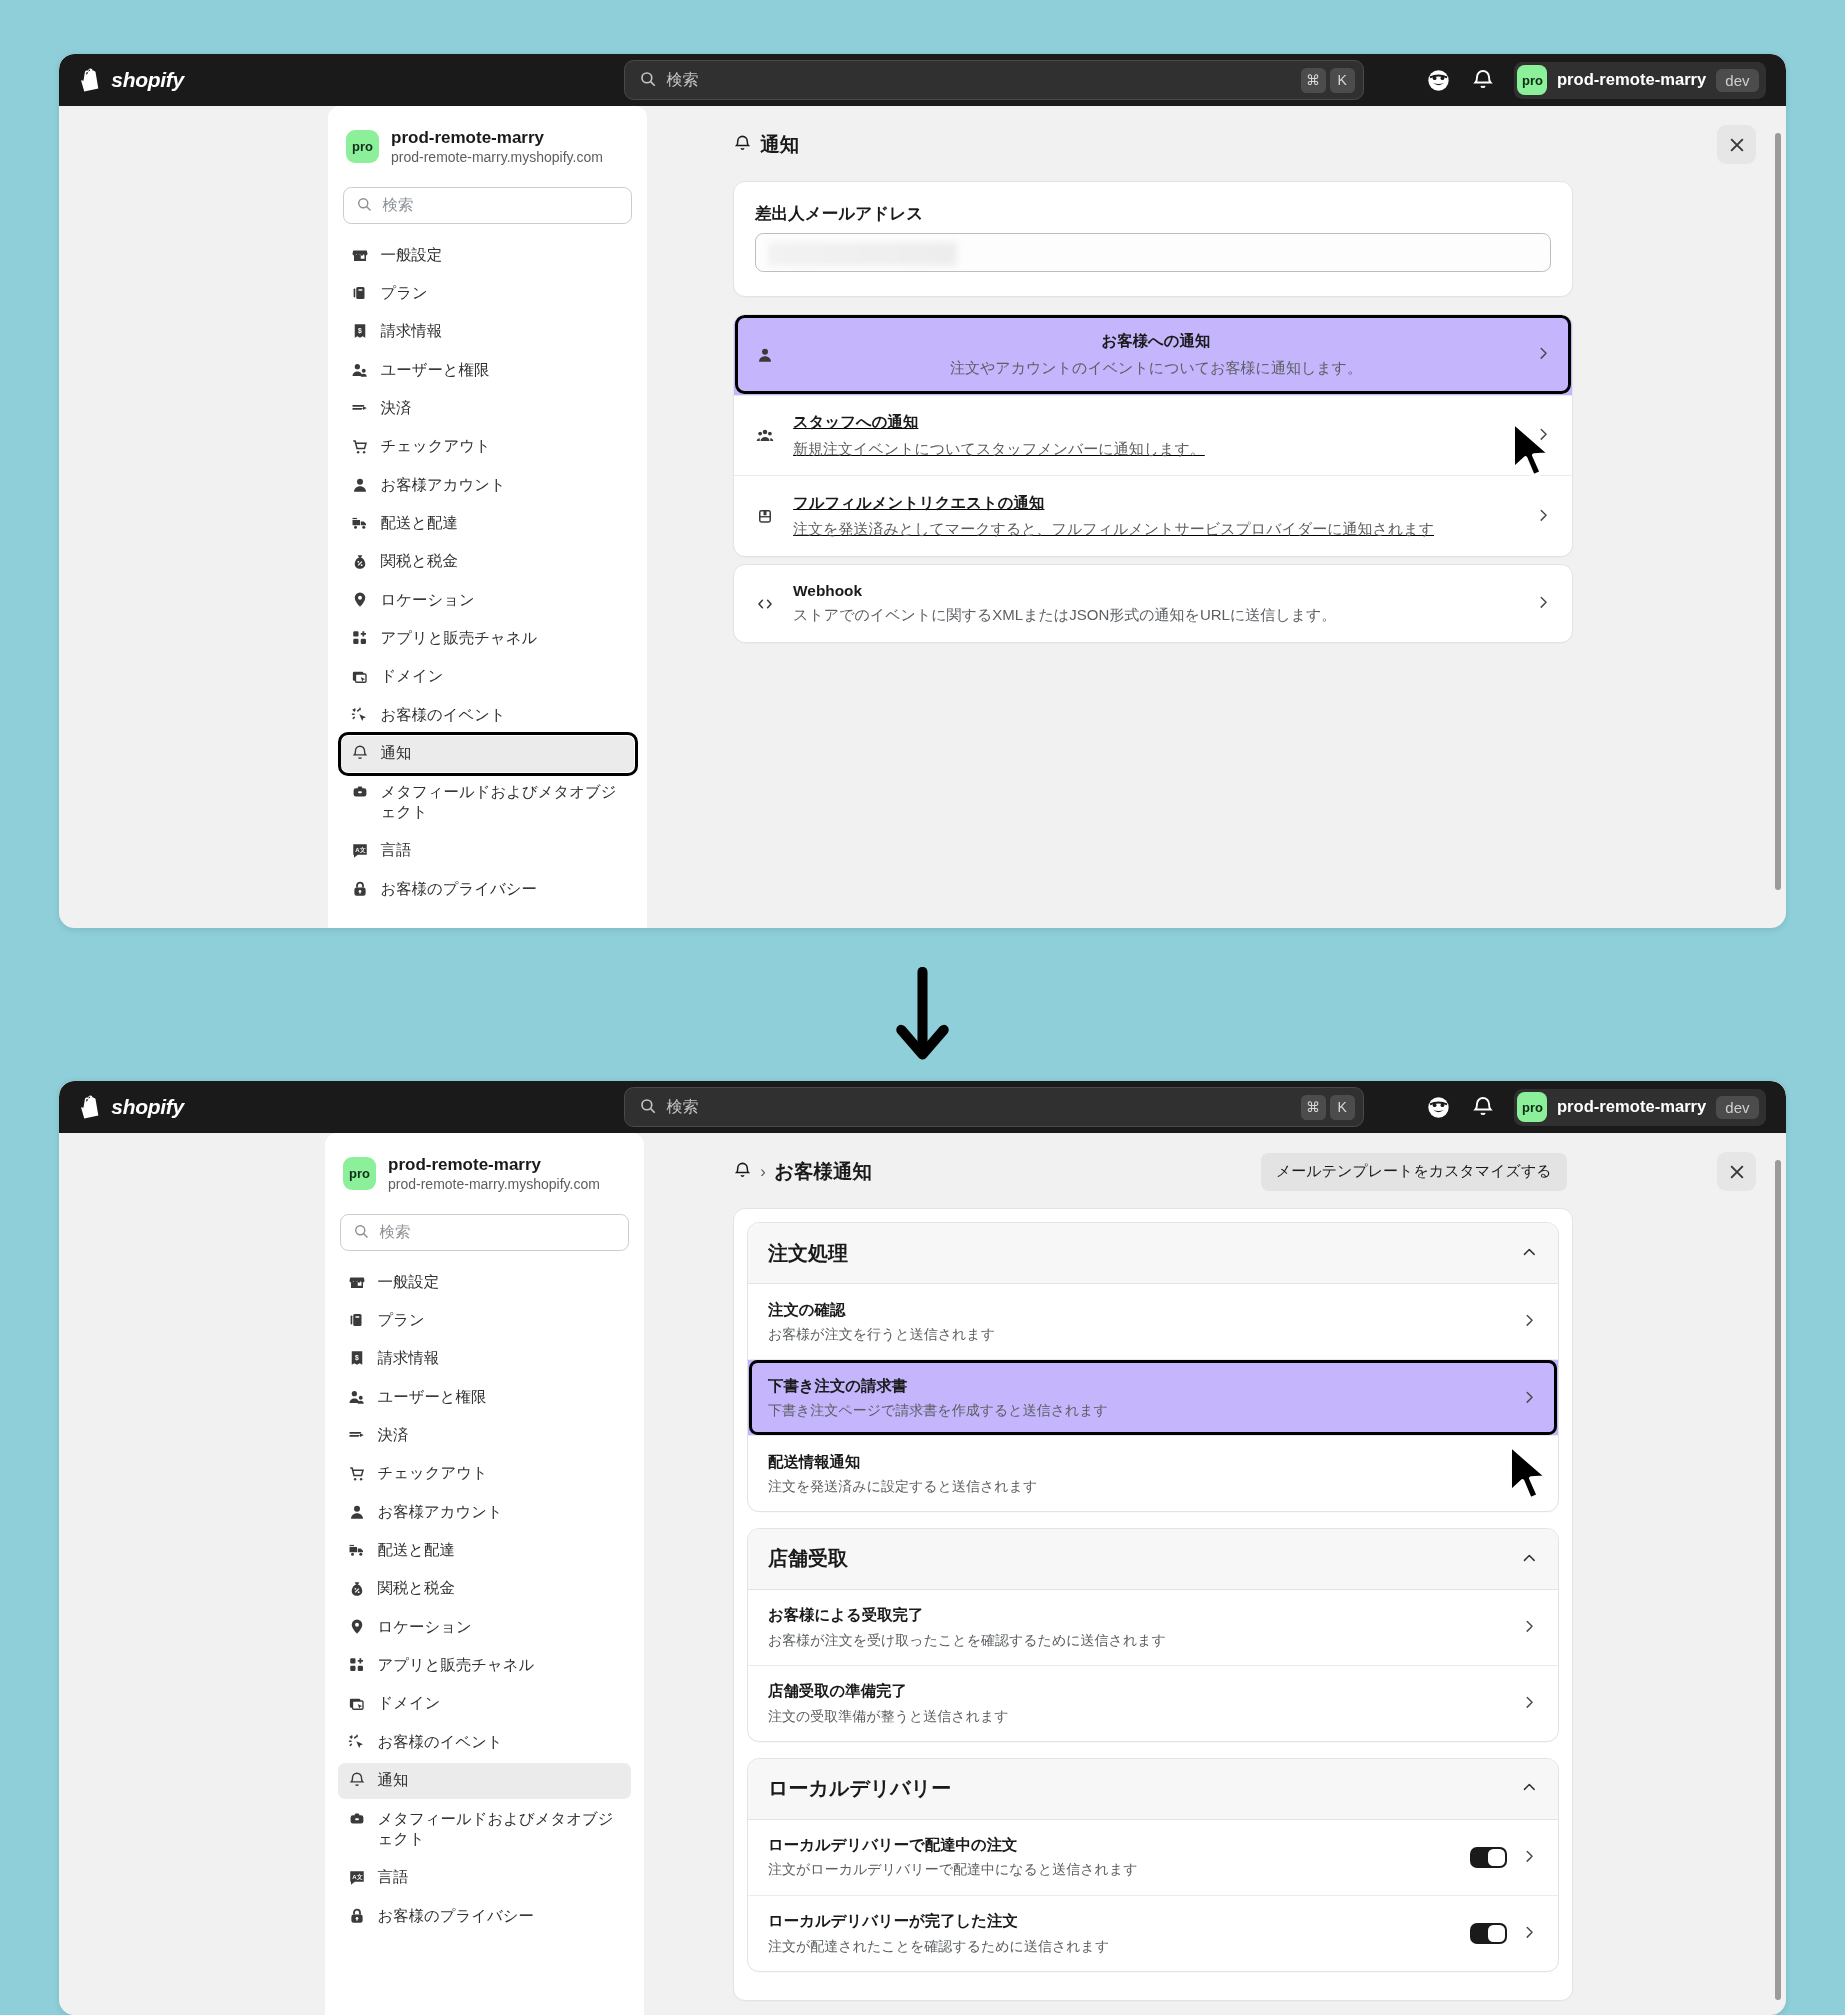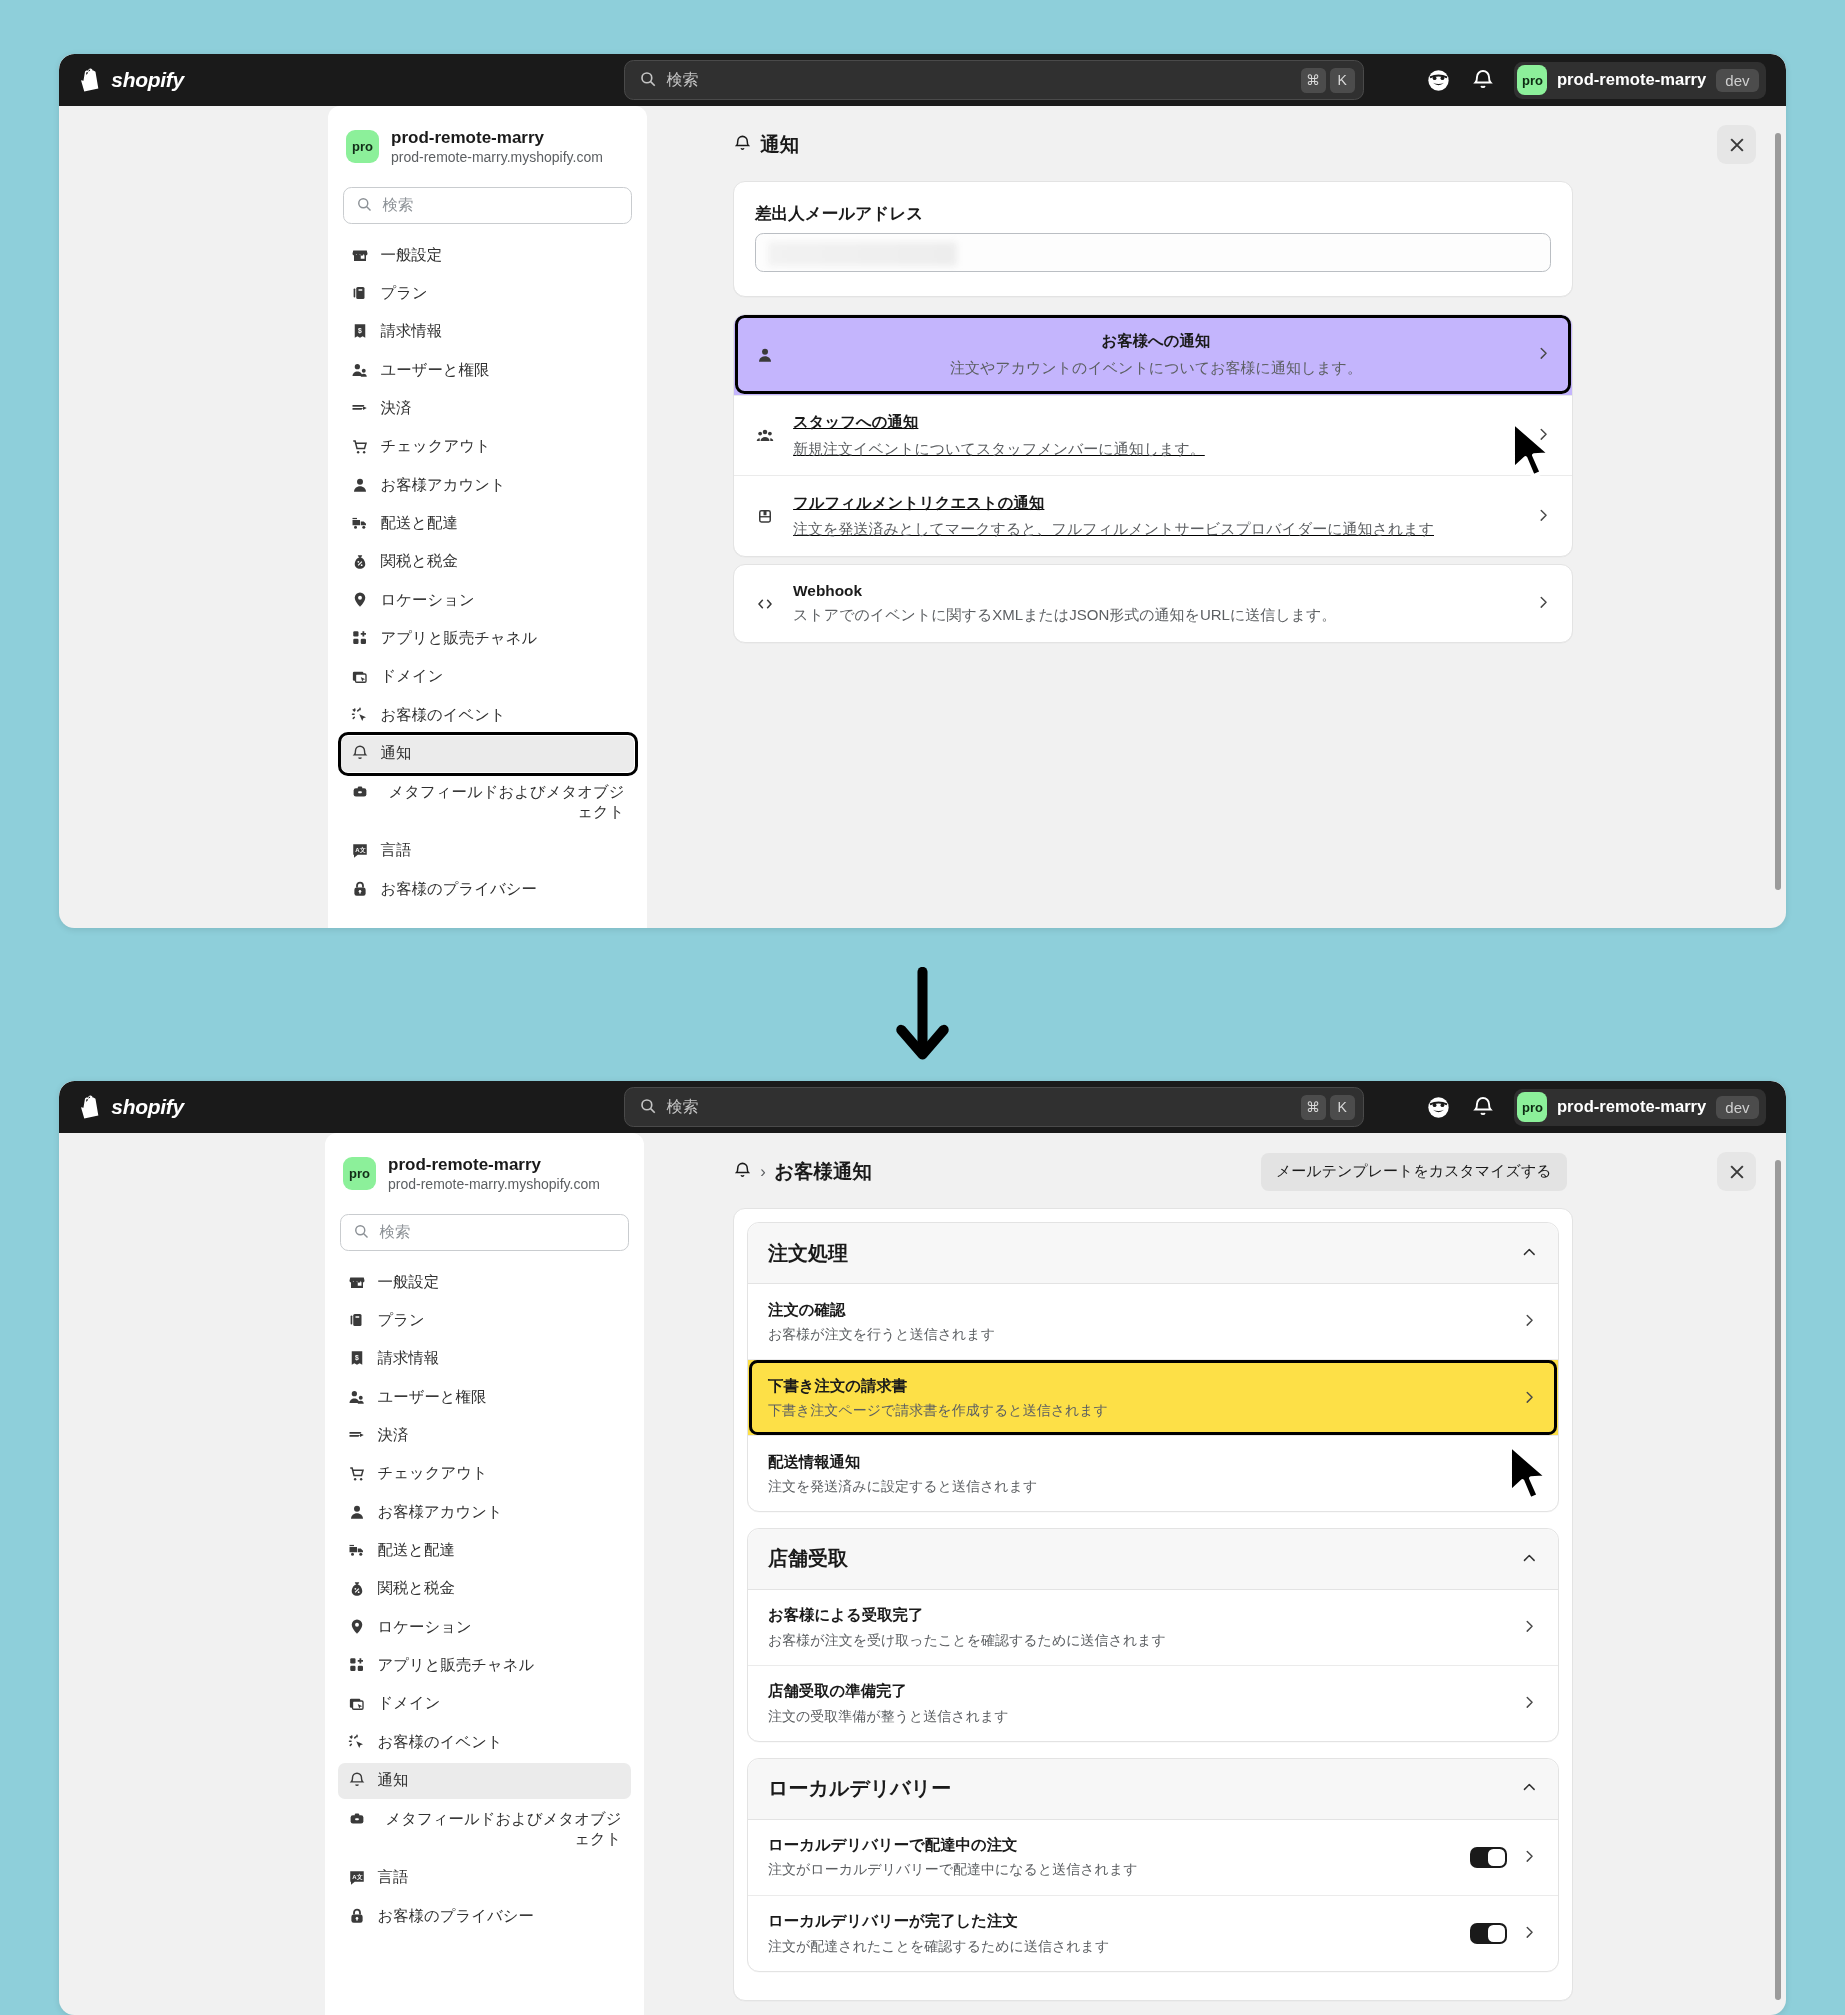--- a/index.html
+++ b/index.html
@@ -136,21 +136,20 @@
   }
   .side-search .ph2 { color: #8c9196; font-size: 15.4px; }
 
   .navlist { padding: 0 13px; }
   .navitem {
     display: flex; align-items: flex-start; gap: 12px;
     padding: 7.7px 9.5px;
     border-radius: 7px;
     margin-bottom: 1.8px;
     position: relative;
-    text-align: right;
   }
   .navitem .ni-icon { flex-shrink: 0; margin-top: 1.2px; }
   .navitem .ni-label { font-size: 15.4px; color: #303030; line-height: 1.35; }
   .navitem.active {
     background: #ebebeb;
   }
   .navitem.focusring::after {
     content: ""; position: absolute;
     left: -3.5px; right: -3.5px; top: -3.5px; bottom: -3.5px;
     border: 3px solid #000; border-radius: 10px;
@@ -240,21 +239,21 @@
   .sec-title { font-size: 20px; font-weight: bold; color: #1a1a1a; flex: 1; }
   .sec-chev { color: #303030; }
 
   .srow {
     display: flex; align-items: center;
     padding: 15.4px 20px;
     position: relative;
     gap: 14px;
   }
   .srow + .srow { border-top: 0.6px solid #ebebeb; }
-  .srow.focusring { background: #fde047; }
+  .srow.focusring { background: #c4b5fd; }
   .srow.focusring::after {
     content: ""; position: absolute;
     left: 1.2px; right: 1.2px; top: 0px; bottom: 0px;
     border: 3.5px solid #000; border-radius: 8.3px;
     pointer-events: none;
   }
   .sr-text { flex: 1; }
   .sr-title { font-size: 15.4px; font-weight: bold; color: #1a1a1a; margin-bottom: 5.3px; }
   .sr-desc  { font-size: 14px; color: #5c5f62; }
 

